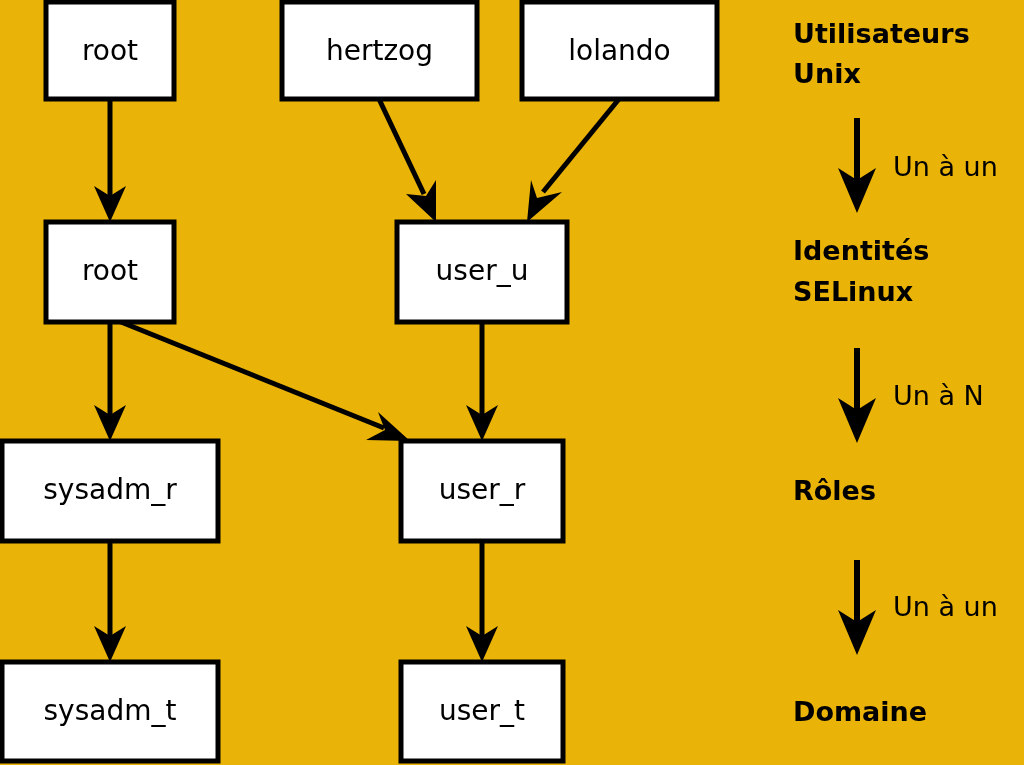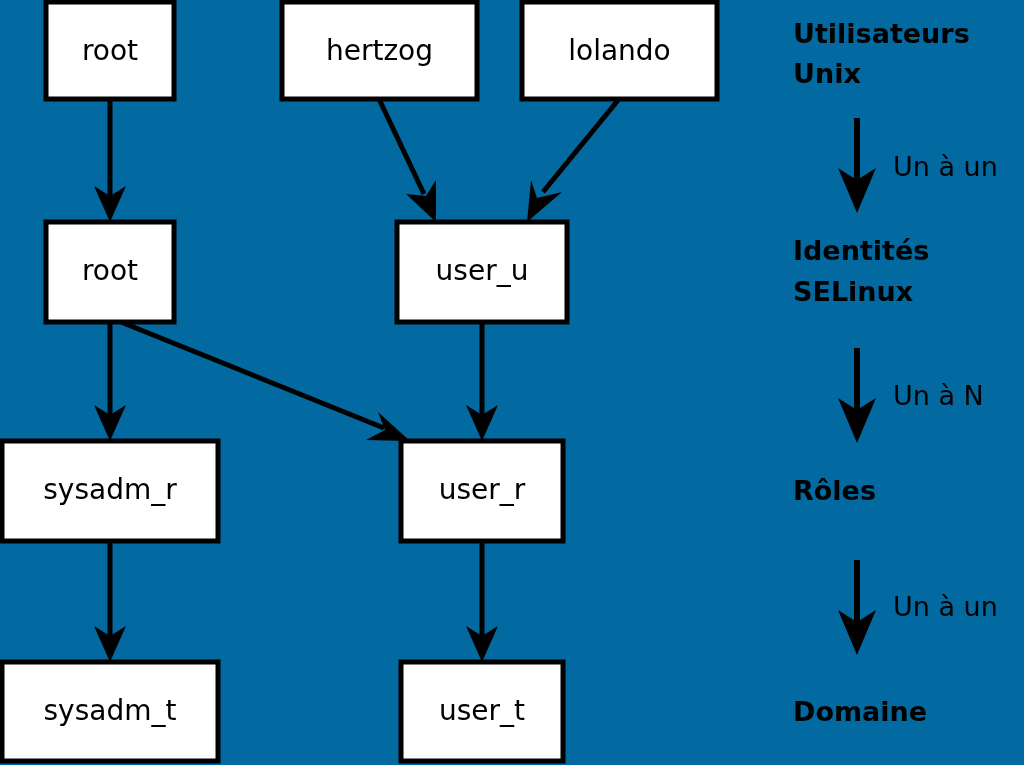--- a/index.html
+++ b/index.html
@@ -10,21 +10,21 @@
   body {
     width: 1024px;
     height: 765px;
     font-family: "DejaVu Sans", sans-serif;
     overflow: hidden;
   }
   #diagram-root {
     position: relative;
     width: 1024px;
     height: 765px;
-    background: #0369a1;
+    background: #eab308;
   }
   svg.canvas {
     position: absolute;
     top: 0;
     left: 0;
     width: 1024px;
     height: 765px;
     display: block;
   }
   .node-box {

